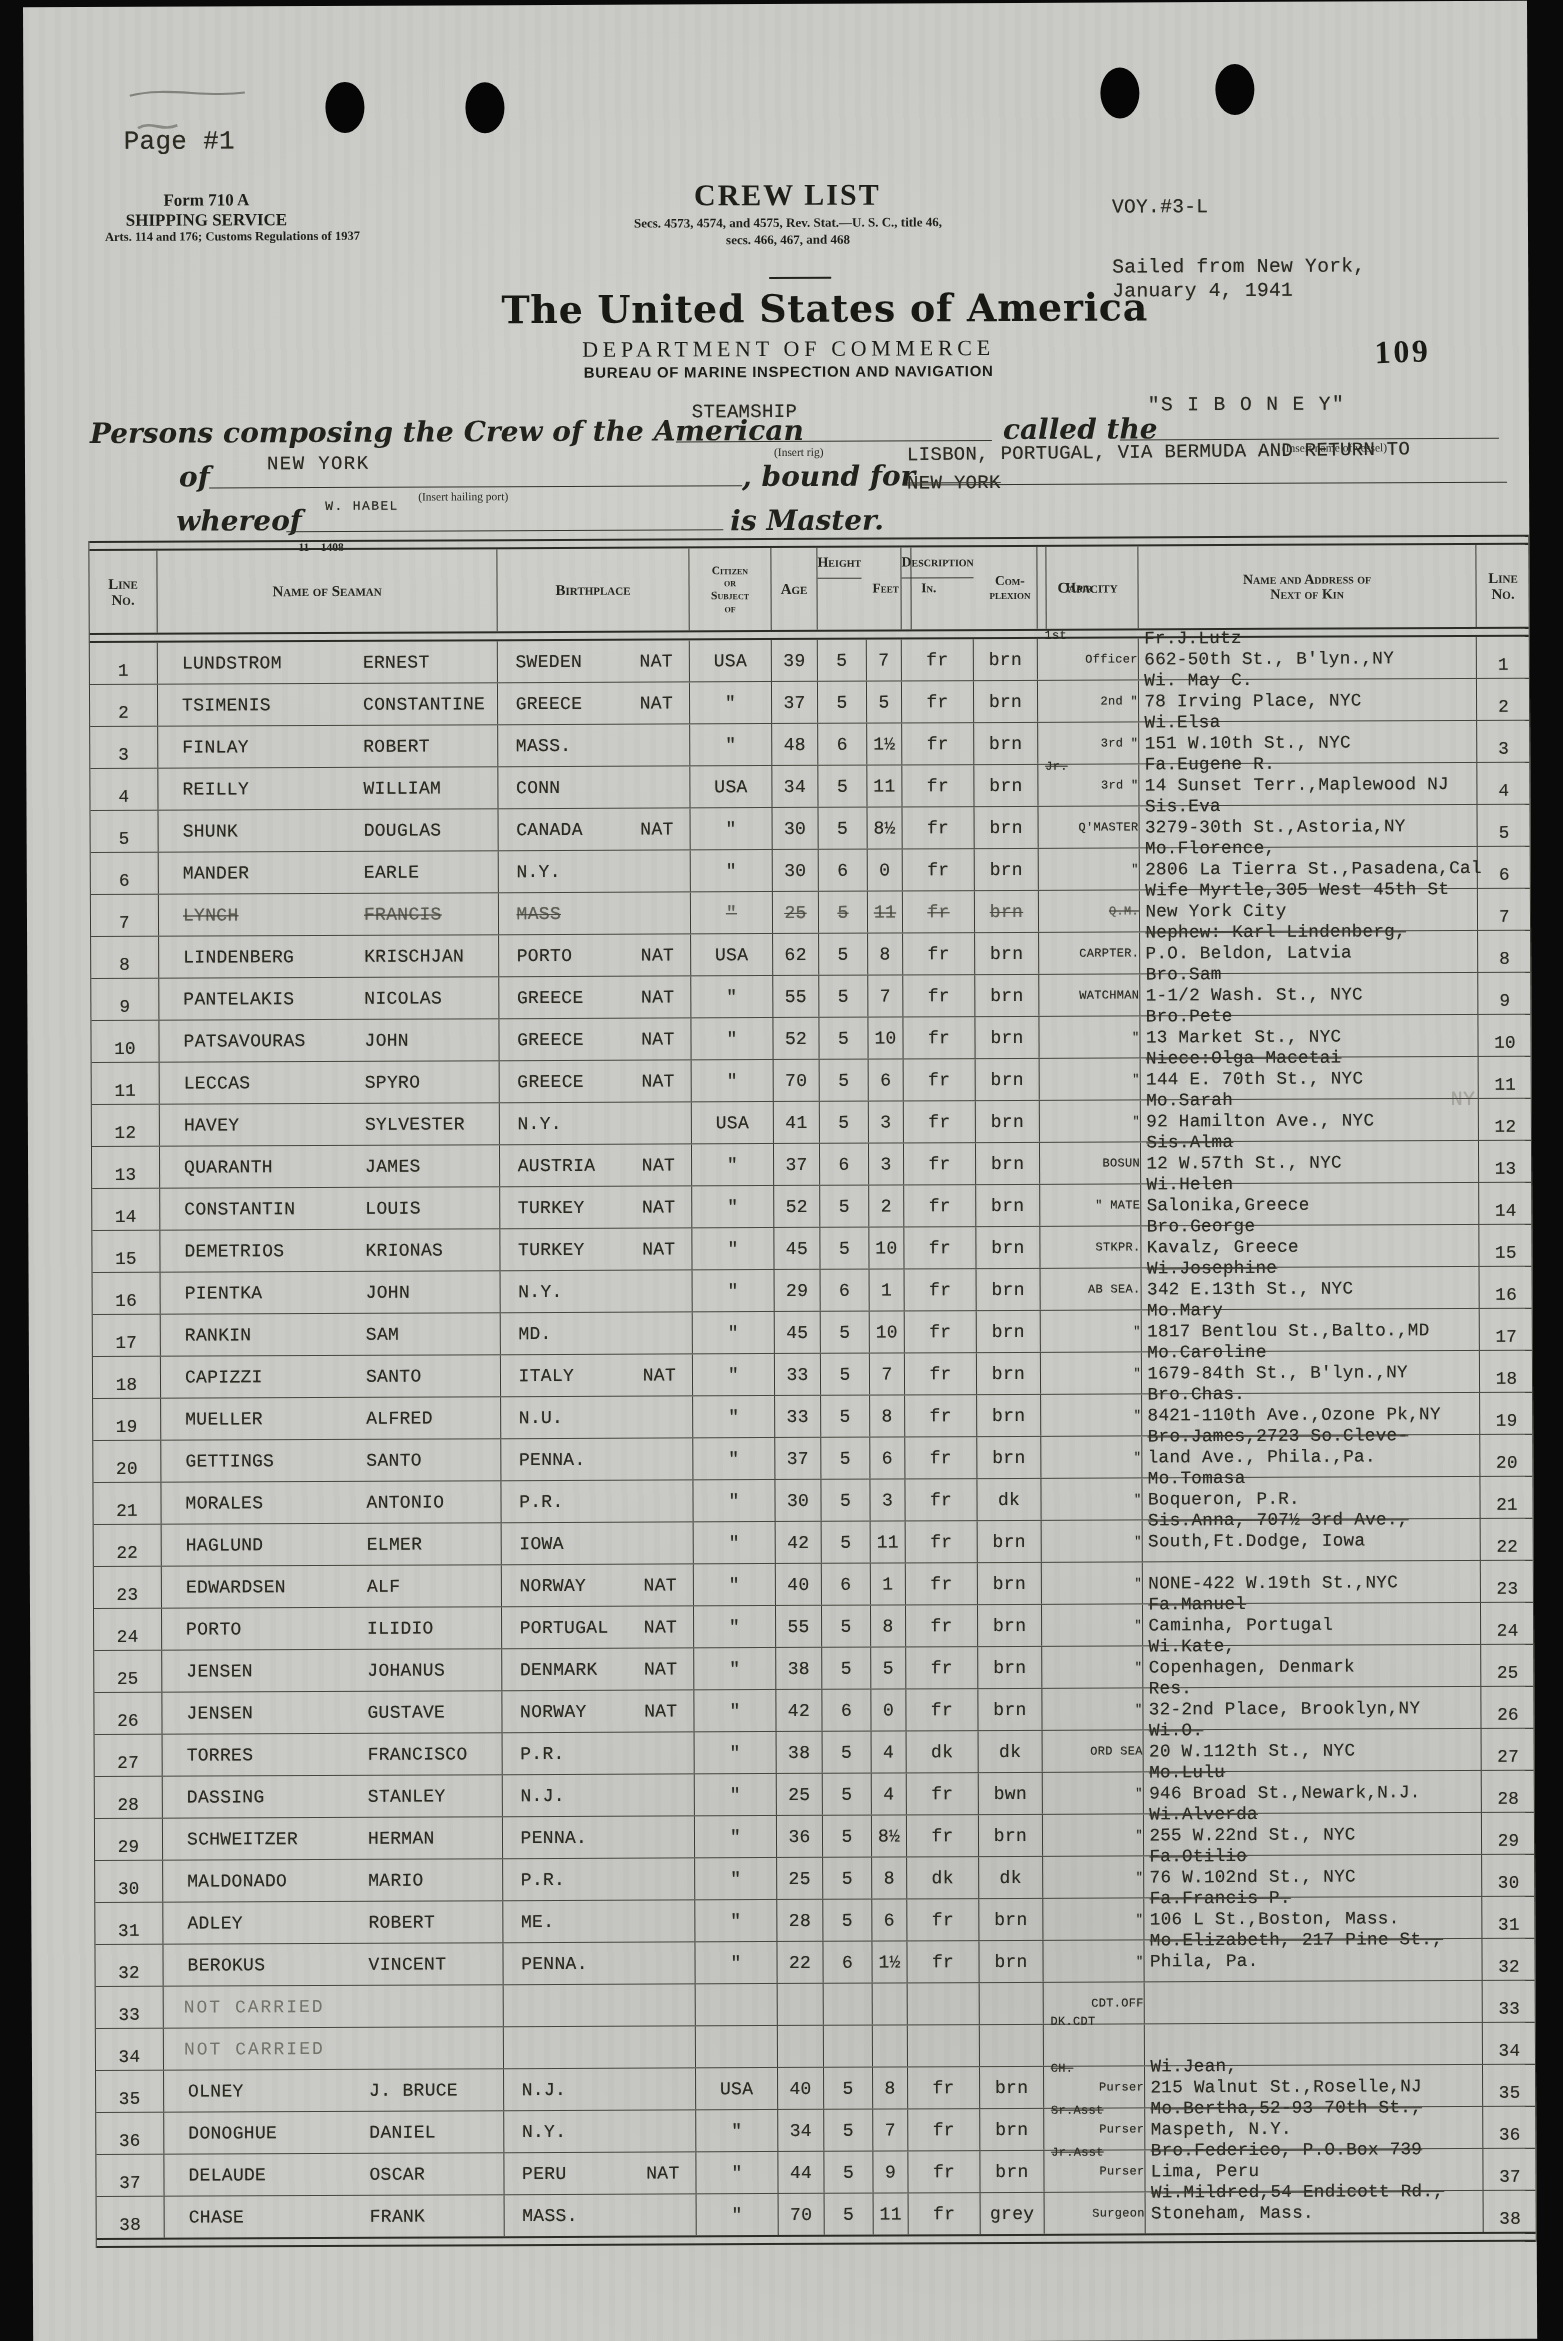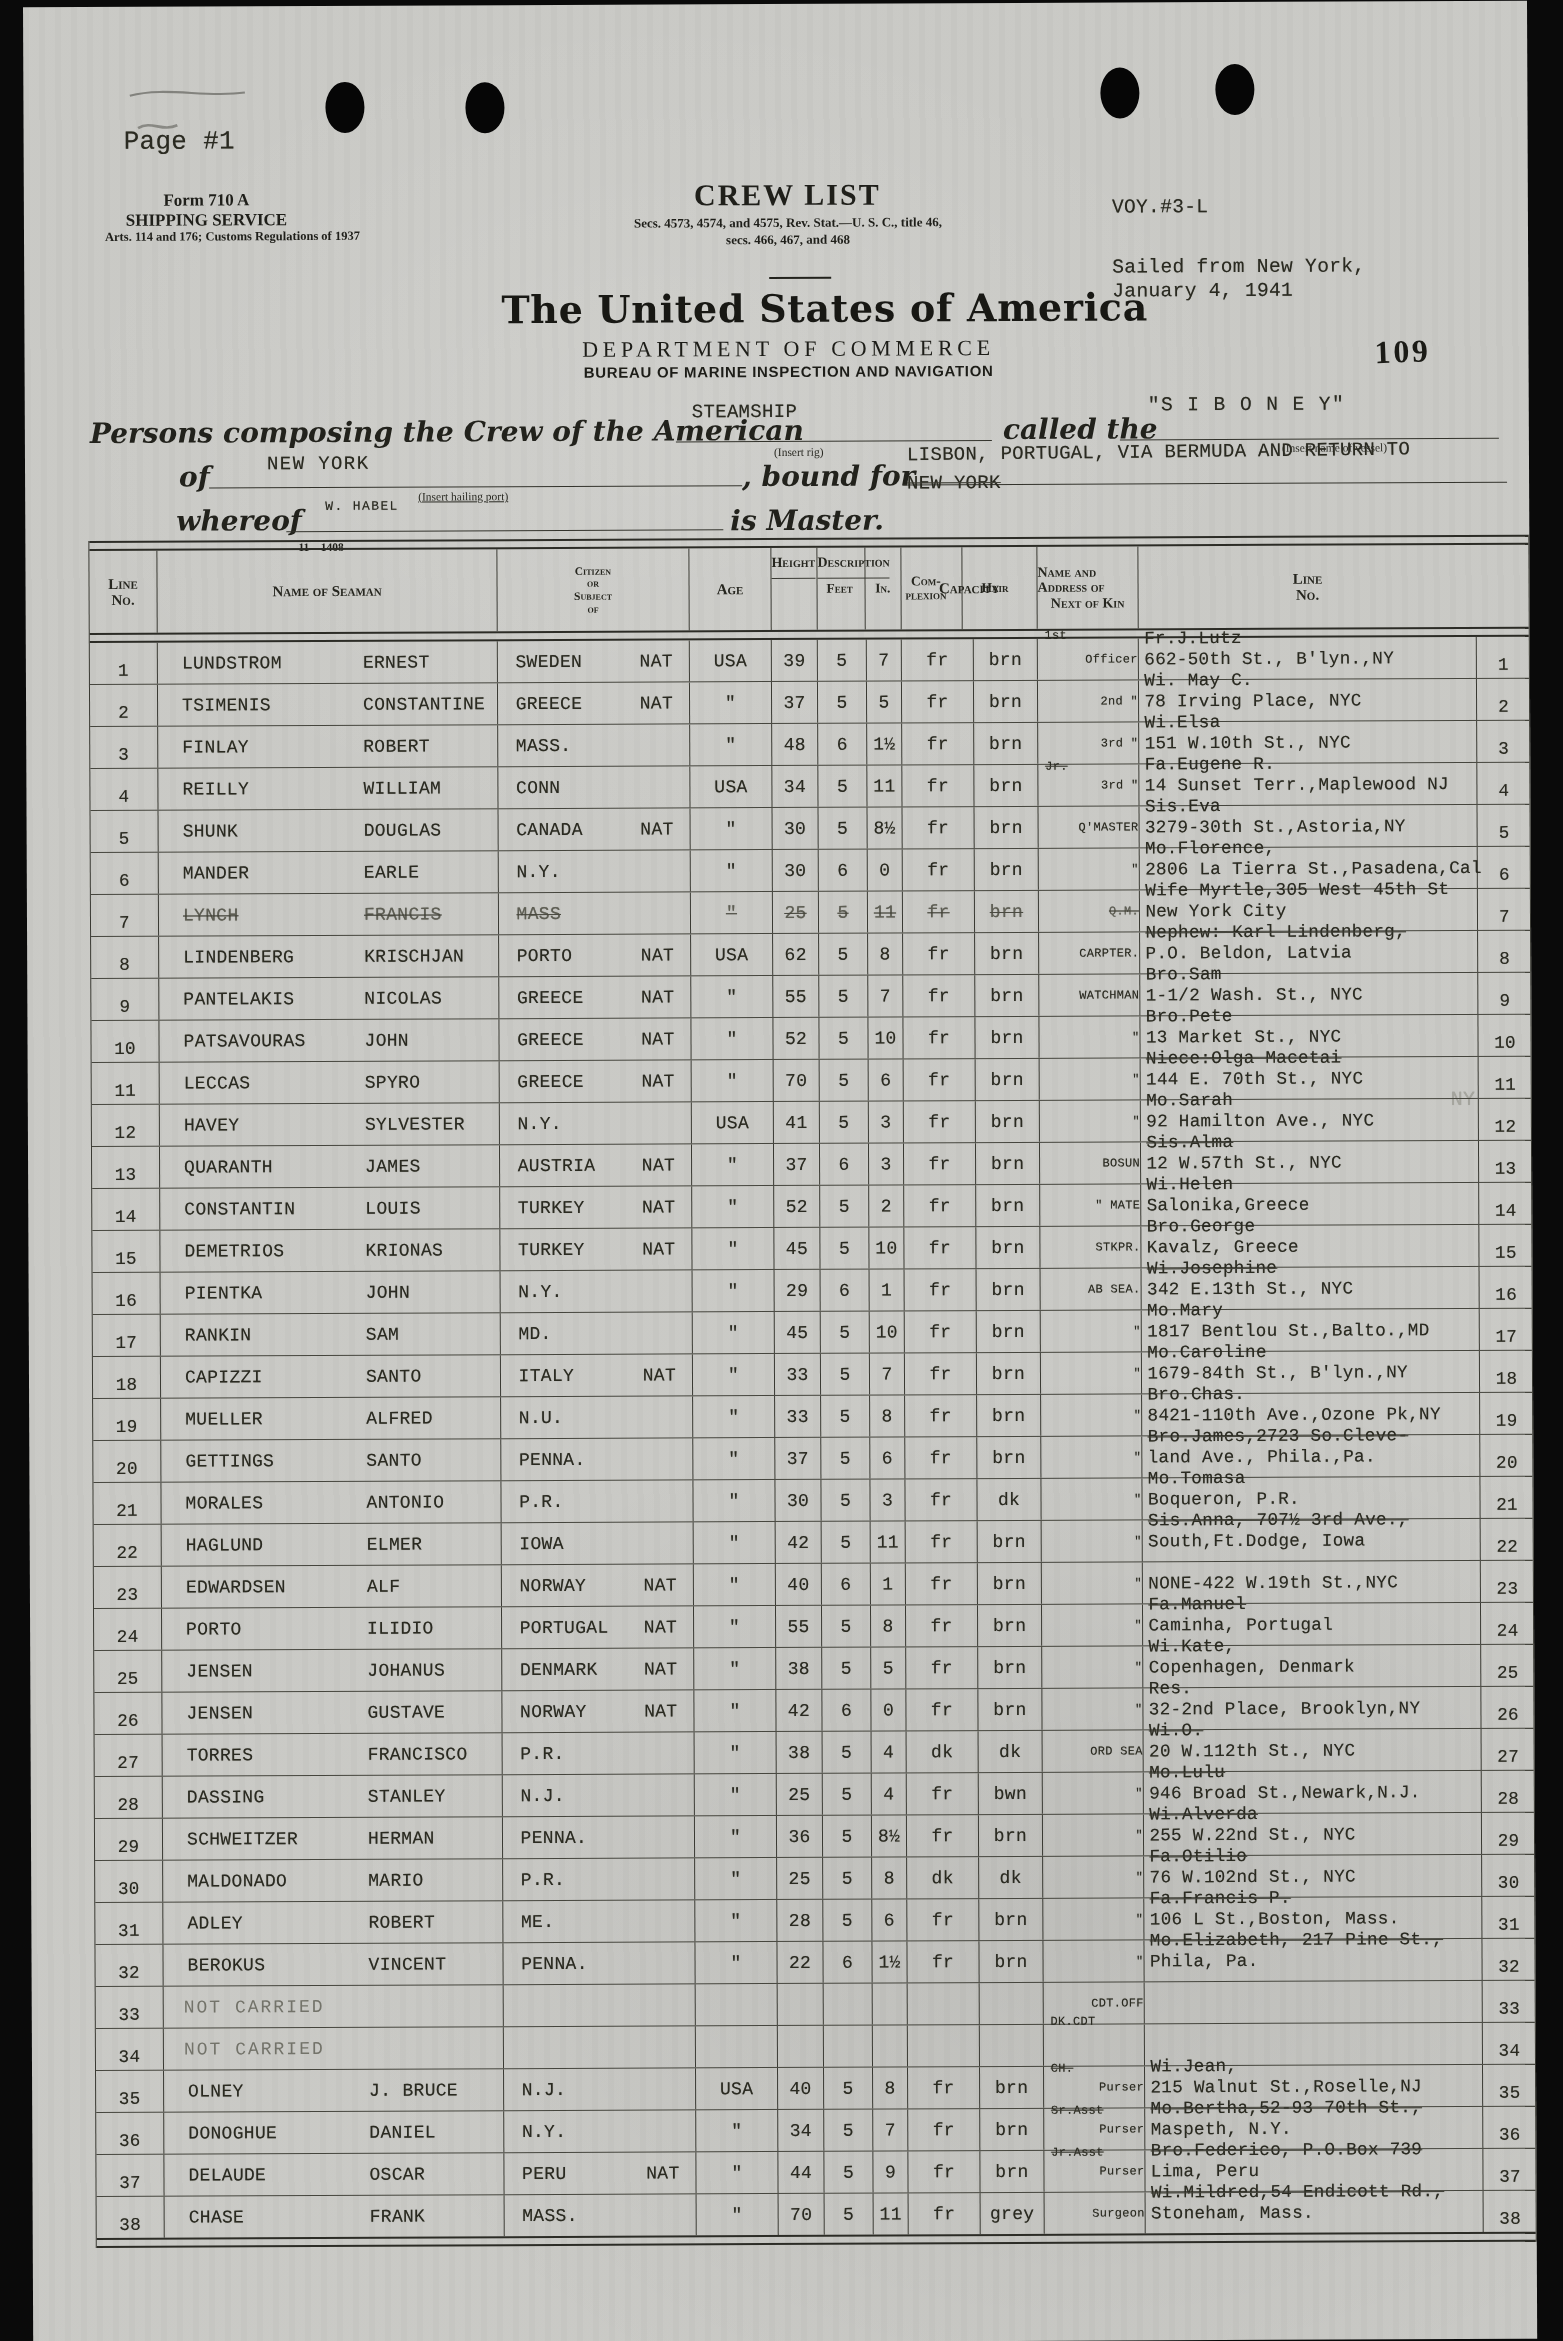--- a/index.html
+++ b/index.html
@@ -124,21 +124,21 @@
   <div class="uline" style="left:651px;top:437px;width:316px;"></div>
   <div class="abs cap-small" style="left:749px;top:442px;">(Insert rig)</div>
   <div class="abs script" style="left:978px;top:410px;">called the</div>
   <div class="abs t" style="left:1123px;top:392px;font-size:19.6px;letter-spacing:1.4px;">"S I B O N E Y"</div>
   <div class="uline" style="left:1095px;top:437px;width:379px;"></div>
   <div class="abs cap-small" style="left:1257px;top:440px;">(Insert name of vessel)</div>
 
   <div class="abs script" style="left:154px;top:454px;">of</div>
   <div class="abs t" style="left:242px;top:447px;font-size:19px;letter-spacing:1.4px;">NEW YORK</div>
   <div class="uline" style="left:184px;top:481px;width:533px;"></div>
-  <div class="abs cap-small" style="left:393px;top:485px;text-decoration:underline;">(Insert hailing port)</div>
+  <div class="abs cap-small" style="left:393px;top:485px;">(Insert hailing port)</div>
   <div class="abs script" style="left:717px;top:456px;">, bound for</div>
   <div class="abs t" style="left:882px;top:439px;font-size:19px;transform:rotate(-.4deg);">LISBON, PORTUGAL, VIA BERMUDA AND RETURN TO</div>
   <div class="uline" style="left:878px;top:481px;width:604px;"></div>
   <div class="abs t strike" style="left:882px;top:469px;font-size:19px;">NEW YORK</div>
 
   <div class="abs script" style="left:151px;top:498px;">whereof</div>
   <div class="abs t" style="left:300px;top:493px;font-size:13px;letter-spacing:1.4px;">W. HABEL</div>
   <div class="uline" style="left:261px;top:525px;width:437px;"></div>
   <div class="abs script" style="left:705px;top:500px;">is Master.</div>
   <div class="abs pr" style="left:273px;top:535px;font-size:11.5px;font-weight:bold;">11—1408</div>
@@ -146,20 +146,21 @@
   <div class="abs t pencil" style="left:1423px;top:1087px;">NY</div>
 
   <div class="crewtable">
     <div class="dblrule"></div>
     <div class="thead">
       <div class="hcell">
         <span>Line</span>
           <span>No.</span>
       </div>
       <div class="hcell">Name of Seaman</div>
+      <div class="hcell">Birthplace</div>
       <div class="hcell small4">
         <span>Citizen</span>
           <span>or</span>
         <span>Subject</span>
           <span>of</span>
       </div>
       <div class="hcell">Age</div>
       <div class="hgroup">
         <div class="gtop">Height</div>
         <div class="gsub">

